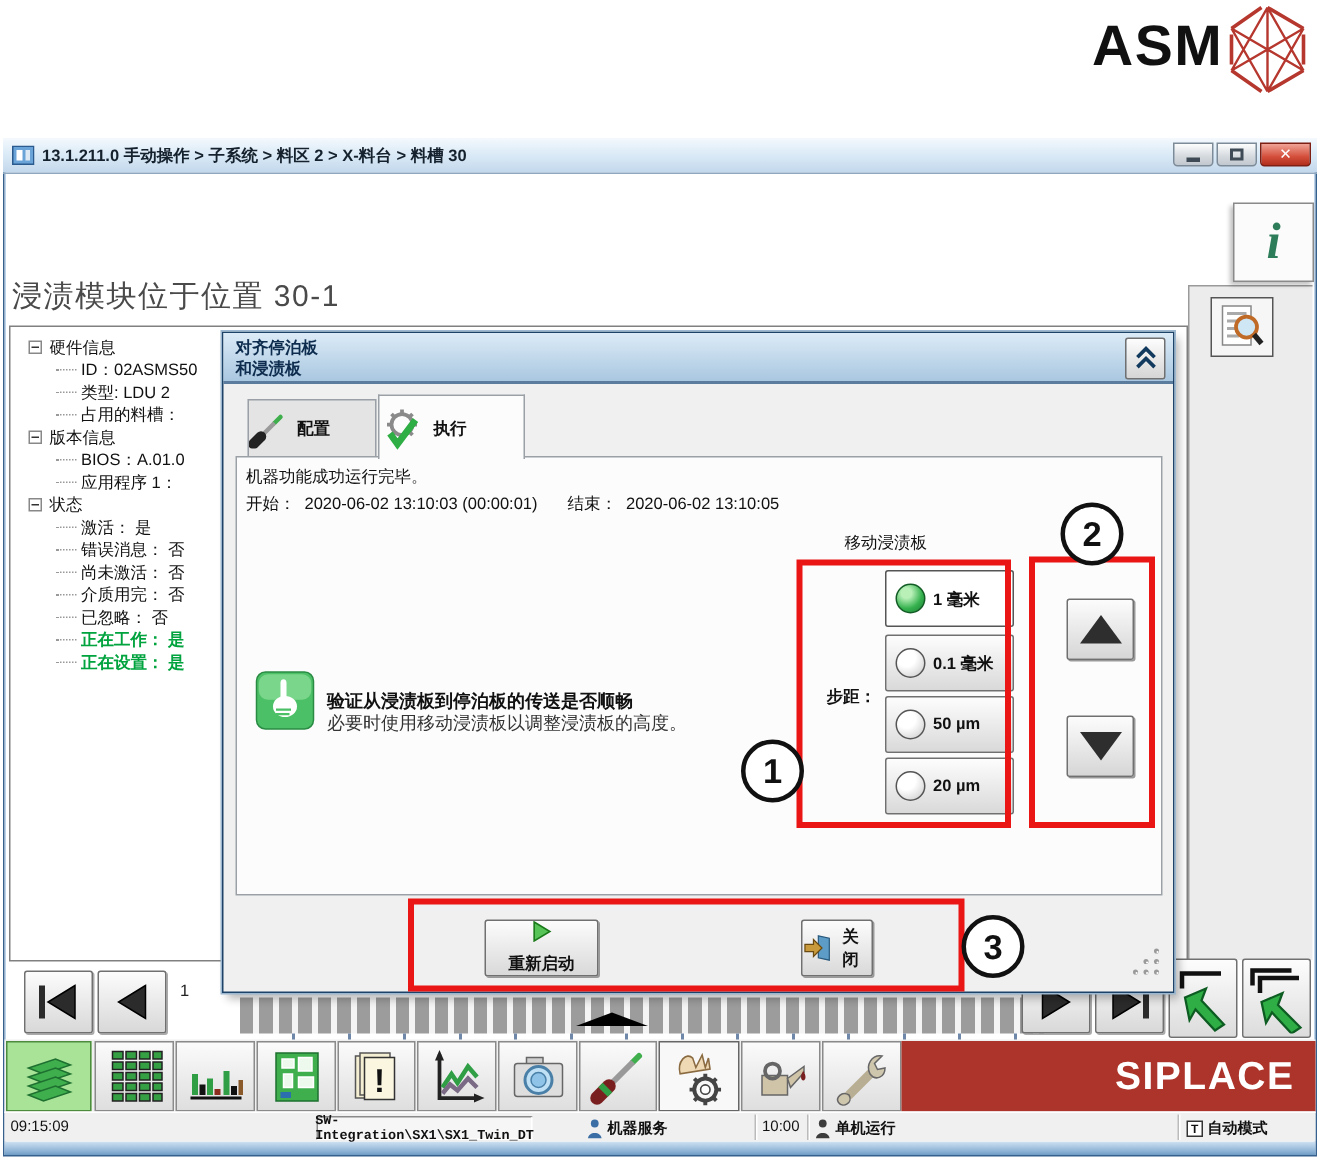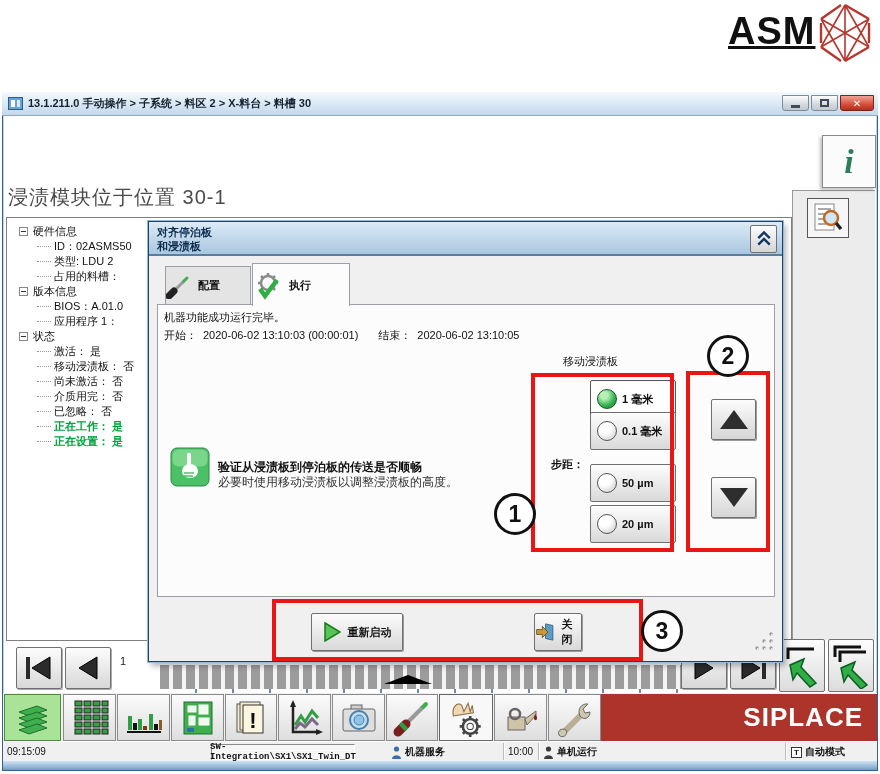--- a/index.html
+++ b/index.html
@@ -2,21 +2,21 @@
 <html><head>
 <meta charset="utf-8">
 <style>
   * { margin:0; padding:0; box-sizing:border-box; }
   html,body { background:#fff; }
   body { font-family:"Liberation Sans","DejaVu Sans",sans-serif; }
   .page { position:relative; width:880px; height:774px; background:#fff; overflow:hidden; }
 
   
   .asm-logo { position:absolute; left:700px; top:0; width:180px; height:70px; }
-  .asm-text { position:absolute; left:28px; top:10px; font-size:38px; font-weight:700; color:#111; letter-spacing:1px;text-decoration:underline; }
+  .asm-text { position:absolute; left:28px; top:10px; font-size:38px; font-weight:700; color:#111; letter-spacing:1px; }
   .asm-hex  { position:absolute; left:114px; top:2px; }
 
   
   .window { position:absolute; left:2px; top:92px; width:876px; height:679px;
             background:#fff; border:1px solid #36618e; box-shadow:inset 0 0 0 1px #bcd4ea; }
   .titlebar { position:absolute; left:2px; top:92px; width:876px; height:24px;
               background:linear-gradient(#f4f9fd,#dcebf7 45%,#c3d8ec); border-bottom:1px solid #8fa8bf;
               display:flex; align-items:center; padding-left:6px; z-index:3; }
   .title-text { font-size:11px; color:#15222e; font-weight:700; margin-left:5px; }
   .win-controls { position:absolute; right:4px; top:3px; display:flex; gap:2px; }
@@ -112,37 +112,37 @@
                border:1px solid #9aa0a6; z-index:2; }
   .result-line { position:absolute; left:6px; top:5px; font-size:11px; color:#111; }
   .time-line { position:absolute; left:6px; top:23px; font-size:11px; color:#111; }
   .time-line span { margin-right:6px; }
   .move-label { position:absolute; left:405px; top:49px; font-size:11px; color:#111; }
   .step-label { position:absolute; left:360px; top:152px; width:66px; text-align:right; font-size:11px; font-weight:700; color:#111; }
   .radio-btn { position:absolute; left:432px; width:86px; height:38px; background:linear-gradient(#fdfdfd,#d9d9d9);
                border:1px solid #707070; border-radius:2px; display:flex; align-items:center; gap:5px; padding-left:6px;
                font-size:11px; font-weight:700; color:#111; }
   .radio-btn.sel { background:#fff; border-color:#555; }
-  .r0 { top:75px; } .r1 { top:107px; } .r2 { top:159px; } .r3 { top:200px; }
+  .r0 { top:75px; } .r1 { top:118px; } .r2 { top:159px; } .r3 { top:200px; }
   .radio-circle { width:20px; height:20px; border-radius:50%; border:1px solid #555;
                   background:radial-gradient(circle at 35% 30%, #fff 0 35%, #d0d0d0 90%); flex:0 0 auto; }
   .radio-circle.on { background:radial-gradient(circle at 35% 30%, #b8f0b8 0 20%, #35b14e 60%, #1c7a33 100%); border-color:#145c26; }
   .instr-icon { position:absolute; left:12px; top:142px; }
   .instr-title { position:absolute; left:60px; top:154px; font-size:12px; font-weight:700; color:#111; }
   .instr-body { position:absolute; left:60px; top:169px; font-size:12px; color:#333; }
   .updown { position:absolute; left:553px; width:45px; height:41px; background:linear-gradient(#fcfcfc,#d6d6d6);
             border:1px solid #707070; border-radius:2px; box-shadow:1px 1px 0 #999;
             display:flex; align-items:center; justify-content:center; }
   .up-btn { top:94px; } .down-btn { top:172px; }
   .tri-up { width:0; height:0; border-left:14px solid transparent; border-right:14px solid transparent; border-bottom:19px solid #2e2e2e; }
   .tri-down { width:0; height:0; border-left:14px solid transparent; border-right:14px solid transparent; border-top:19px solid #2e2e2e; }
   .dlg-action { position:absolute; height:38px; background:linear-gradient(#fcfcfc,#d9d9d9); border:1px solid #707070;
                 border-radius:2px; box-shadow:1px 1px 0 #999; display:flex; align-items:center; justify-content:center; gap:7px;
                 font-size:11px; font-weight:700; color:#111; }
-  .restart-btn { left:162px; top:391px; width:92px; }
+  .restart-btn { left:174px; top:391px; width:76px;flex-direction:column; }
   .close-btn { left:385px; top:391px; width:48px; }
   .grip { position:absolute; left:598px; top:408px; }
 
   
   .ann-rect { position:absolute; border:4px solid #ea1515; z-index:28; }
   .rect1 { left:531px; top:373px; width:143px; height:179px; }
   .rect2 { left:686px; top:371px; width:84px; height:181px; }
   .rect3 { left:272px; top:599px; width:371px; height:62px; }
   .ann-circle { position:absolute; width:42px; height:42px; border-radius:50%; background:#fff; border:3px solid #111;
                 display:flex; align-items:center; justify-content:center; font-size:23px; font-weight:700; color:#111; z-index:30; }
@@ -231,21 +231,21 @@
     <div class="trow node">
         <span class="exp"></span>
         <span>状态</span>
       </div>
     <div class="trow child">
         <span class="dotline"></span>
         <span>激活： 是</span>
       </div>
     <div class="trow child">
         <span class="dotline"></span>
-        <span>移动浸渍板： 否</span>
+        <span>错误消息： 否</span>
       </div>
     <div class="trow child">
         <span class="dotline"></span>
         <span>尚未激活： 否</span>
       </div>
     <div class="trow child">
         <span class="dotline"></span>
         <span>介质用完： 否</span>
       </div>
     <div class="trow child">

